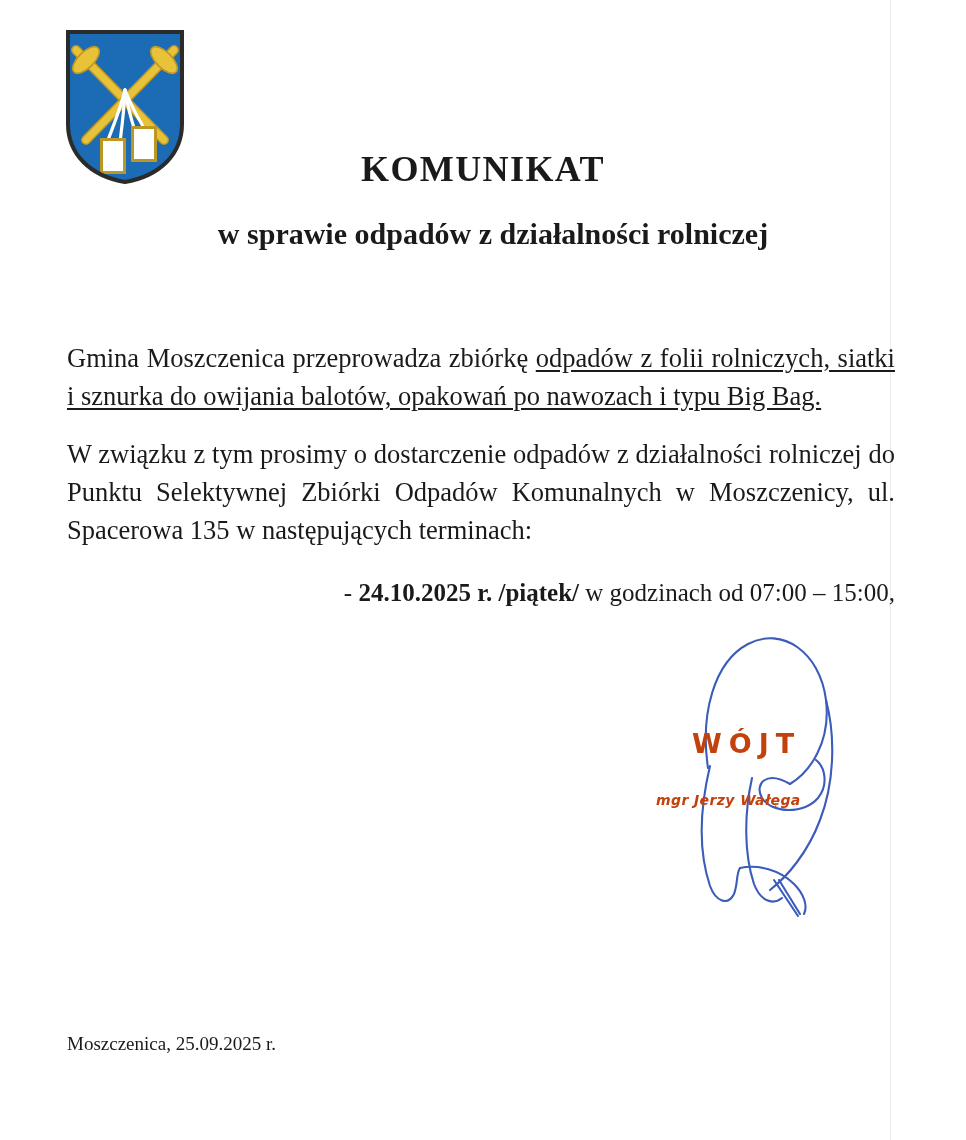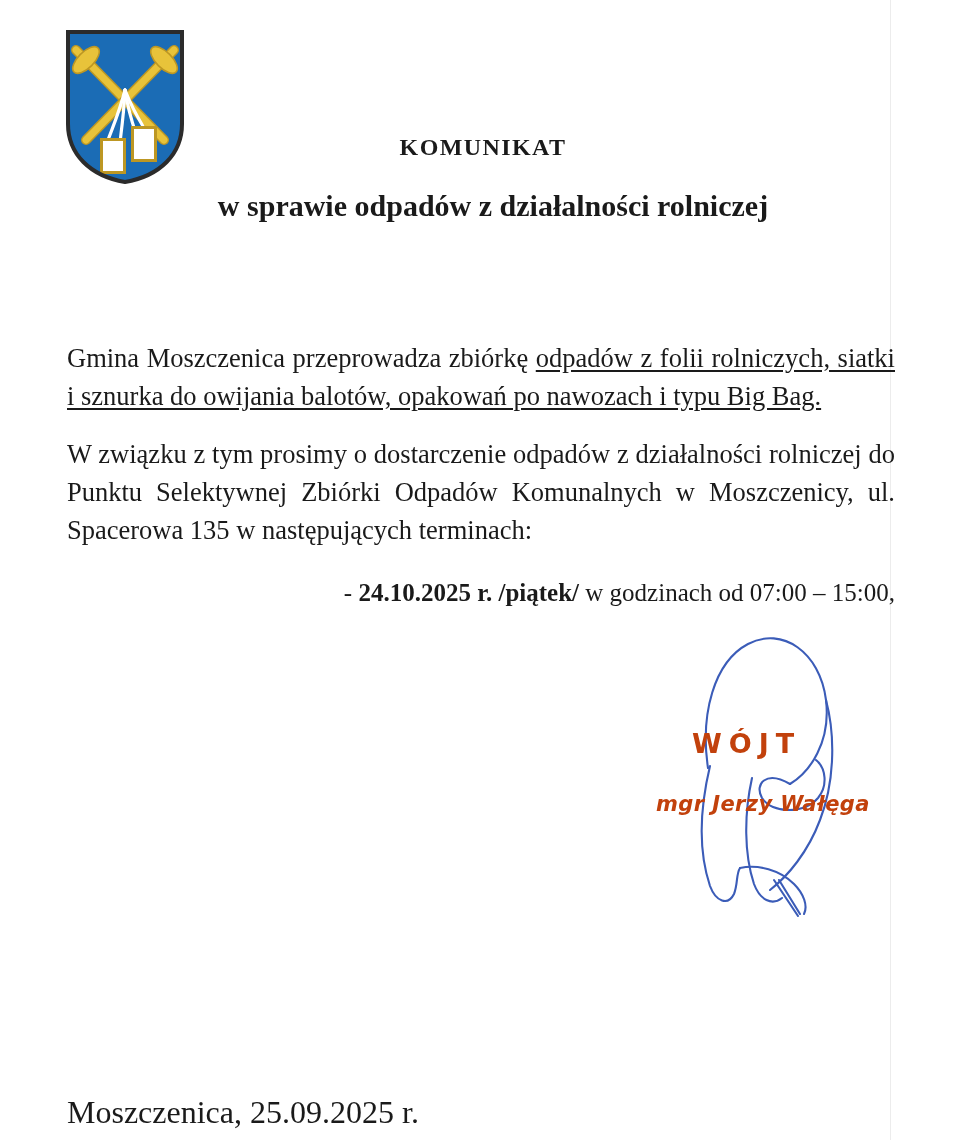--- a/index.html
+++ b/index.html
@@ -40,25 +40,25 @@
 
   
   .title-block {
     position: absolute;
     left: 0;
     top: 134px;
     width: 966px;
     text-align: center;
   }
   .doc-title {
-    font-size: 24px;
+    font-size: 36px;
     font-weight: bold;
     letter-spacing: 1.4px;
     line-height: 1.12;
-    margin: 0;
+    margin: 15px;
   }
   .doc-subtitle {
     font-size: 30px;
     font-weight: bold;
     line-height: 1.12;
     margin: 28px 0 0 0;
     padding-left: 20px;
   }
 
   
@@ -110,32 +110,32 @@
   .stamp-title {
     left: 44px;
     top: 110px;
     font-size: 27px;
     font-weight: bold;
     letter-spacing: 7px;
   }
   .stamp-name {
     left: 8px;
     top: 174px;
-    font-size: 21px;
+    font-size: 14px;
     font-weight: bold;
     font-style: italic;
     letter-spacing: 0.4px;
   }
 
   
   .footer {
     position: absolute;
     left: 67px;
-    top: 1092px;
-    font-size: 32px;
+    top: 1032px;
+    font-size: 19px;
     line-height: 1.3;
   }
 </style>
 </head>
 <body>
 
 <div class="scan-edge"></div>
 
 <div class="crest">
   <svg viewBox="0 0 122 158" xmlns="http://www.w3.org/2000/svg">

